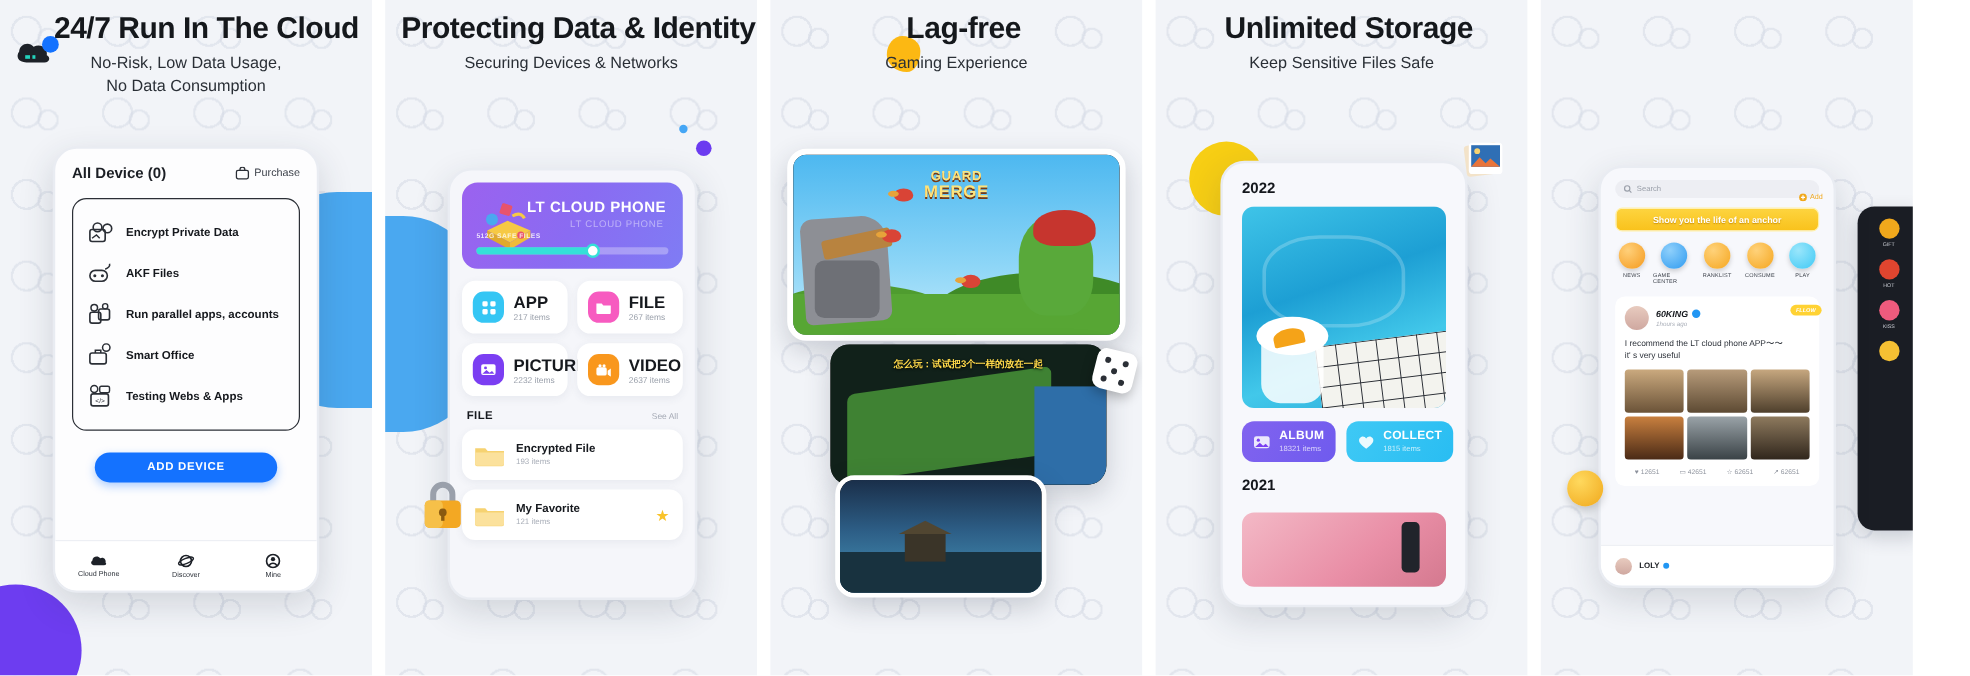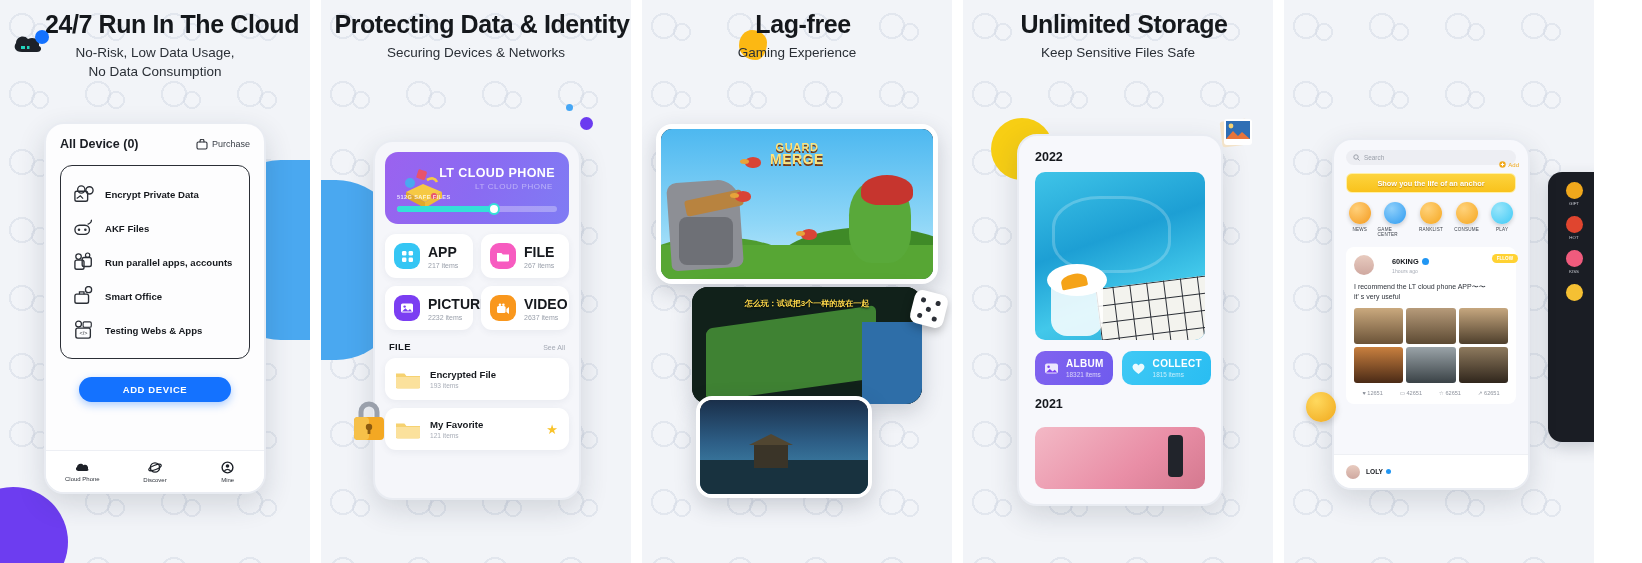--- a/index.html
+++ b/index.html
@@ -178,21 +178,21 @@
   .p5-side { position:absolute; right:-6px; top:172px; width:52px; height:270px; border-radius:14px 0 0 14px; background:#1a1d24; z-index:5; overflow:hidden; box-shadow:0 6px 16px rgba(40,50,70,.2); }
   .searchbar { margin:10px 12px 0; height:15px; border-radius:8px; background:#edeef3; display:flex; align-items:center; gap:4px; padding:0 7px; font-size:6.4px; color:#9ba0aa; }
   .add-chip { position:absolute; right:9px; top:11px; display:flex; align-items:center; gap:2px; font-size:6px; color:#f0a81c; z-index:3; }
   .marquee { margin:8px 12px 0; height:20px; border-radius:6px; background:linear-gradient(#fdd43f,#f9c21c); border:1.5px solid #fff0a8;
              display:flex; align-items:center; justify-content:center; font-size:7.4px; color:#fff; font-weight:bold; text-shadow:0 1px 1px rgba(180,120,0,.7); position:relative; }
   .nav-icons { display:flex; padding:9px 8px 0; }
   .nav-i { flex:1; display:flex; flex-direction:column; align-items:center; gap:3px; }
   .nav-bubble { width:22px; height:22px; border-radius:50%; box-shadow:0 2px 4px rgba(0,0,0,.18); }
   .nav-lbl { font-size:4.6px; color:#3a3f48; letter-spacing:.2px; }
   .post { margin:10px 12px 0; background:#fff; border-radius:8px; padding:8px; }
-  .post-head { display:flex; align-items:center; gap:18px; }
+  .post-head { display:flex; align-items:center; gap:6px;font-style:italic; }
   .avatar { width:20px; height:20px; border-radius:50%; background:linear-gradient(#e8cbbf,#cfa8a0); flex:0 0 20px; }
   .uname { font-size:7.4px; font-weight:bold; color:#16191e; display:flex; align-items:center; gap:3px; }
   .verif { width:7px; height:7px; border-radius:50%; background:#2196f3; display:inline-block; }
   .utime { font-size:5.2px; color:#a9aeb8; margin-top:2px; }
   .flw { position:absolute; right:10px; margin-top:-14px; background:#ffd233; color:#fff; font-size:4.6px; font-weight:bold; border-radius:6px; padding:2px 5px; }
   .post-text { font-size:7px; color:#2d323a; margin-top:7px; line-height:10px; }
   .pgrid { display:grid; grid-template-columns:repeat(3,1fr); gap:3px; margin-top:6px; }
   .pg { height:36px; border-radius:3px; }
   .post-stats { display:flex; align-items:center; justify-content:space-around; margin-top:7px; font-size:5.6px; color:#8d929c; }
   .p5-bottom { position:absolute; left:0; right:0; bottom:0; height:34px; background:#fff; border-top:1px solid #eef0f4; display:flex; align-items:center; gap:6px; padding:0 12px; }

